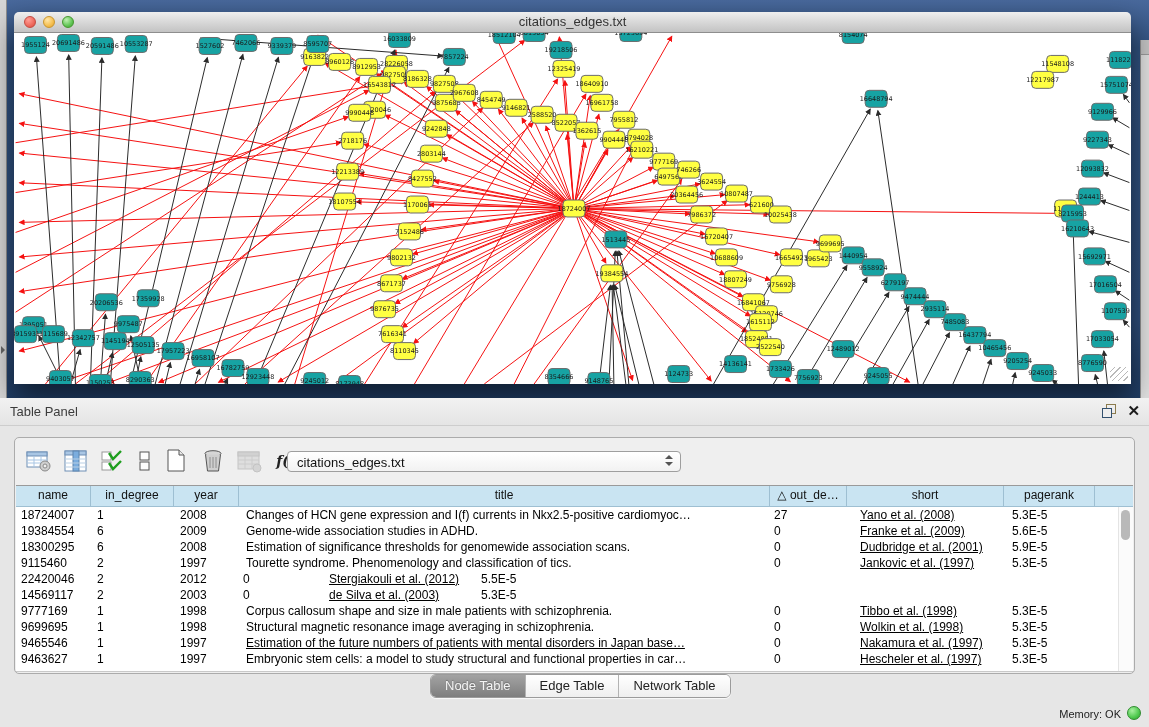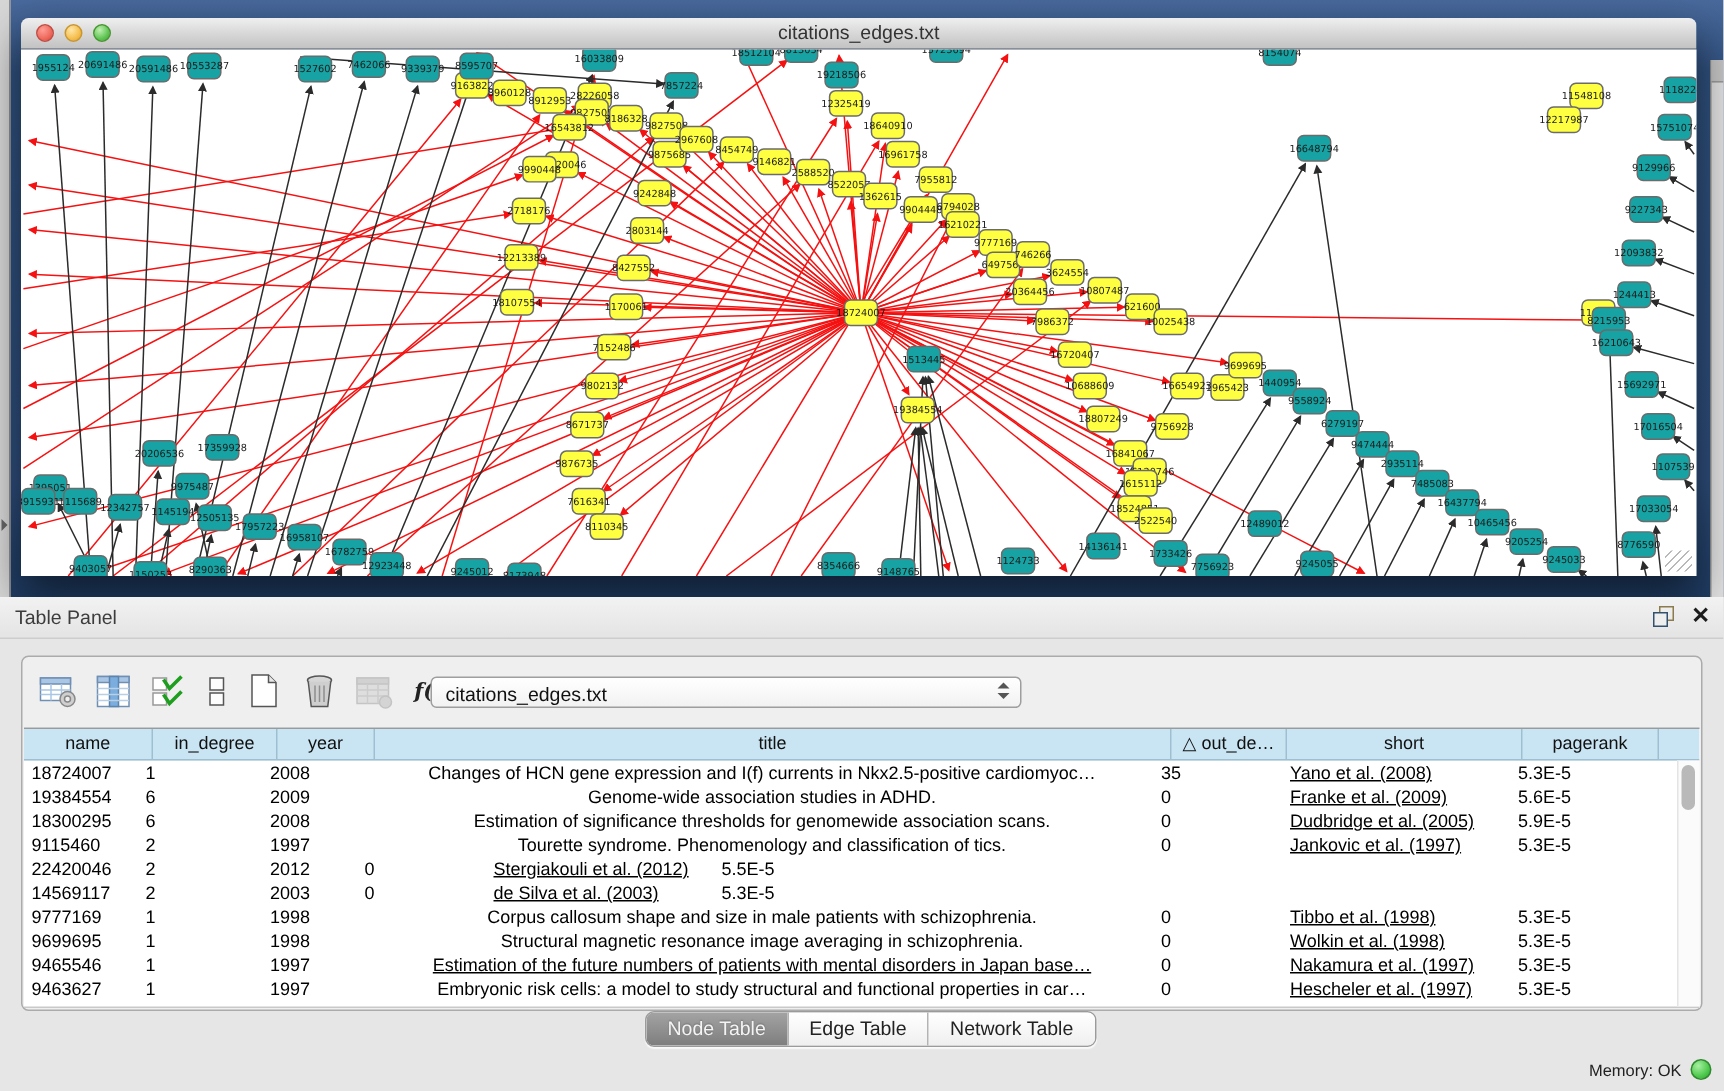--- a/index.html
+++ b/index.html
@@ -49,21 +49,21 @@
   .combo .up{border-bottom:4px solid #555;margin-bottom:3px;}
   .combo .dn{border-top:4px solid #555;}
   
   .grid{position:absolute;left:1px;right:1px;top:47px;bottom:1px;background:#fff;border-top:1px solid #9a9a9a;border-bottom:1px solid #c9c9c9;overflow:hidden;}
   .thead{display:flex;height:20px;background:#c9e4f2;border-bottom:1px solid #9ebfd2;}
   .th{box-sizing:border-box;border-right:1px solid #9ebfd2;font-size:12px;color:#111;text-align:center;line-height:19px;
       overflow:hidden;white-space:nowrap;flex:0 0 auto;}
   .tbody{position:absolute;left:0;right:14px;top:21px;bottom:0;overflow:hidden;}
   .tr{display:flex;height:16px;}
   .td{box-sizing:border-box;font-size:12px;color:#000;line-height:16px;white-space:nowrap;overflow:hidden;flex:0 0 auto;}
-  .td0{padding-left:5px;} .td1{padding-left:6px;} .td2{padding-left:6px;} .td3{padding-left:7px;text-align:center;}
+  .td0{padding-left:5px;} .td1{padding-left:6px;} .td2{padding-left:6px;} .td3{padding-left:7px;}
   .td4{padding-left:4px;} .td5{padding-left:13px;text-decoration:underline;} .td6{padding-left:8px;}
   .vscroll{position:absolute;right:0;top:21px;bottom:0;width:14px;background:#fbfbfb;border-left:1px solid #e4e4e4;}
   .vthumb{position:absolute;left:2px;top:3px;width:9px;height:30px;border-radius:5px;background:#b9b9b9;}
   
   .tabbar{position:absolute;left:430px;top:674px;height:22px;display:flex;border:1px solid #9b9b9b;border-radius:6px;
      overflow:hidden;background:#fff;box-shadow:0 1px 1px rgba(255,255,255,.8);}
   .seg{font-size:13px;line-height:22px;padding:0 14px;color:#222;background:linear-gradient(#fff,#efefef);border-left:1px solid #b3b3b3;}
   .seg:first-child{border-left:none;}
   .seg.sel{background:linear-gradient(#a3a3a3,#7e7e7e);color:#f4f4f4;text-shadow:0 -1px 1px rgba(0,0,0,.25);}
   
@@ -842,54 +842,54 @@
         <span>citations_edges.txt</span>
         <span class="arrows">
             <div class="up"></div>
             <div class="dn"></div>
           </span>
       </div>
     </div>
 
     <div class="grid">
       <div class="thead">
-          <div class="th" style="width: 86px;">name</div>
+          <div class="th" style="width: 75px;">name</div>
           <div class="th" style="width: 83px;">in_degree</div>
           <div class="th" style="width: 65px;">year</div>
           <div class="th" style="width: 531px;">title</div>
           <div class="th" style="width: 77px;">△ out_de…</div>
           <div class="th" style="width: 157px;">short</div>
           <div class="th" style="width: 91px;">pagerank</div>
         </div>
       <div class="tbody">
           <div class="tr">
             <div class="td td0" style="width: 75px;">18724007</div>
             <div class="td td1" style="width: 83px;">1</div>
             <div class="td td2" style="width: 65px;">2008</div>
             <div class="td td3" style="width: 531px;">Changes of HCN gene expression and I(f) currents in Nkx2.5-positive cardiomyoc…</div>
-            <div class="td td4" style="width: 77px;">35</div>
+            <div class="td td4" style="width: 77px;">27</div>
             <div class="td td5" style="width: 157px;">Yano et al. (2008)</div>
             <div class="td td6" style="width: 91px;">5.3E-5</div>
           </div>
           <div class="tr">
             <div class="td td0" style="width: 75px;">19384554</div>
             <div class="td td1" style="width: 83px;">6</div>
             <div class="td td2" style="width: 65px;">2009</div>
             <div class="td td3" style="width: 531px;">Genome-wide association studies in ADHD.</div>
             <div class="td td4" style="width: 77px;">0</div>
             <div class="td td5" style="width: 157px;">Franke et al. (2009)</div>
             <div class="td td6" style="width: 91px;">5.6E-5</div>
           </div>
           <div class="tr">
             <div class="td td0" style="width: 75px;">18300295</div>
             <div class="td td1" style="width: 83px;">6</div>
             <div class="td td2" style="width: 65px;">2008</div>
             <div class="td td3" style="width: 531px;">Estimation of significance thresholds for genomewide association scans.</div>
             <div class="td td4" style="width: 77px;">0</div>
-            <div class="td td5" style="width: 157px;">Dudbridge et al. (2005)</div>
+            <div class="td td5" style="width: 157px;">Dudbridge et al. (2001)</div>
             <div class="td td6" style="width: 91px;">5.9E-5</div>
           </div>
           <div class="tr">
             <div class="td td0" style="width: 75px;">9115460</div>
             <div class="td td1" style="width: 83px;">2</div>
             <div class="td td2" style="width: 65px;">1997</div>
             <div class="td td3" style="width: 531px;">Tourette syndrome. Phenomenology and classification of tics.</div>
             <div class="td td4" style="width: 77px;">0</div>
             <div class="td td5" style="width: 157px;">Jankovic et al. (1997)</div>
             <div class="td td6" style="width: 91px;">5.3E-5</div>
@@ -934,21 +934,21 @@
             <div class="td td2" style="width: 65px;">1997</div>
             <div class="td td3" style="width: 531px; text-decoration: underline;">Estimation of the future numbers of patients with mental disorders in Japan base…</div>
             <div class="td td4" style="width: 77px;">0</div>
             <div class="td td5" style="width: 157px;">Nakamura et al. (1997)</div>
             <div class="td td6" style="width: 91px;">5.3E-5</div>
           </div>
           <div class="tr">
             <div class="td td0" style="width: 75px;">9463627</div>
             <div class="td td1" style="width: 83px;">1</div>
             <div class="td td2" style="width: 65px;">1997</div>
-            <div class="td td3" style="width: 531px;">Embryonic risk cells: a model to study structural and functional properties in car…</div>
+            <div class="td td3" style="width: 531px;">Embryonic stem cells: a model to study structural and functional properties in car…</div>
             <div class="td td4" style="width: 77px;">0</div>
             <div class="td td5" style="width: 157px;">Hescheler et al. (1997)</div>
             <div class="td td6" style="width: 91px;">5.3E-5</div>
           </div>
         </div>
       <div class="vscroll">
           <div class="vthumb"></div>
         </div>
     </div>
   </div>

